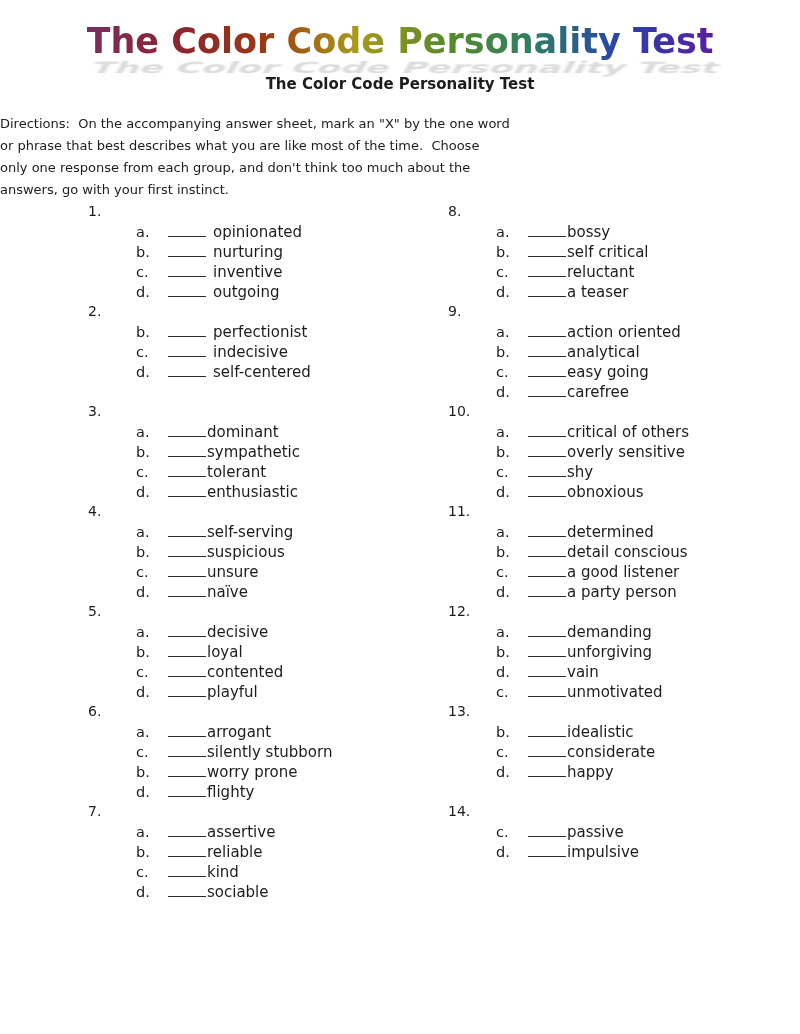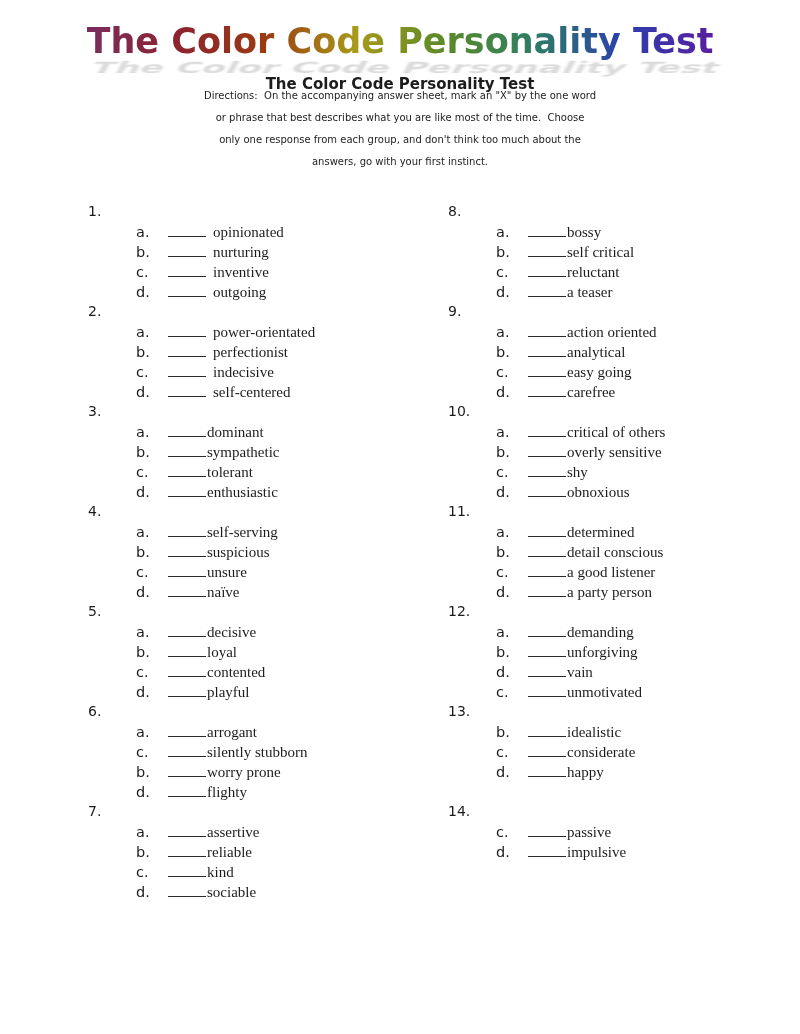--- a/index.html
+++ b/index.html
@@ -53,25 +53,24 @@
     position: absolute;
     top: 66px;
     left: 0;
     width: 100%;
     text-align: center;
     font-weight: bold;
     font-size: 15px;
   }
   .directions {
     position: absolute;
-    top: 76px;
+    top: 104px;
     left: 0;
     width: 100%;
-    text-align: center;
-    font-size: 10px;
+    font-size: 13px;
     line-height: 22px;
   }
   .directions div { white-space: pre; }
 
   
   .columns {
     position: absolute;
     top: 193px;
     left: 0;
     width: 100%;
@@ -98,21 +97,21 @@
     width: 32px;
     font-size: 14.5px;
   }
   .answer-blank {
     display: inline-block;
     width: 38px;
     height: 13px;
     border-bottom: 1.6px solid #2a2a2a;
     vertical-align: baseline;
   }
-  .option-word { margin-left: 1px; font-family: Liberation Serif, serif; }
+  .option-word { margin-left: 1px; }
   .option-word.spaced { margin-left: 7px; }
 </style>
 </head>
 <body>
 
 <div class="page">
 
   <div class="title-wrap">
     <span class="title-shadow">The Color Code Personality Test</span>
     <span class="title-main" id="title-main" style="background-image: linear-gradient(90deg, rgb(123, 45, 94), rgb(140, 35, 48), rgb(156, 58, 18), rgb(168, 154, 26), rgb(90, 138, 40), rgb(46, 125, 100), rgb(42, 63, 174), rgb(90, 31, 158));">The Color Code Personality Test</span>
@@ -146,23 +145,20 @@
 
   <div class="option-row">
     <span class="option-letter">d.</span><span class="answer-blank"></span><span class="option-word spaced">outgoing</span>
   </div>
 </div>
   </div>
 
   <div class="group">
     <div class="group-number">2.</div>
     <div class="options">
-  <div class="option-row">
-    <span class="option-letter">a.</span><span class="answer-blank"></span><span class="option-word spaced">power-orientated</span>
-  </div>
 
   <div class="option-row">
     <span class="option-letter">b.</span><span class="answer-blank"></span><span class="option-word spaced">perfectionist</span>
   </div>
 
   <div class="option-row">
     <span class="option-letter">c.</span><span class="answer-blank"></span><span class="option-word spaced">indecisive</span>
   </div>
 
   <div class="option-row">

